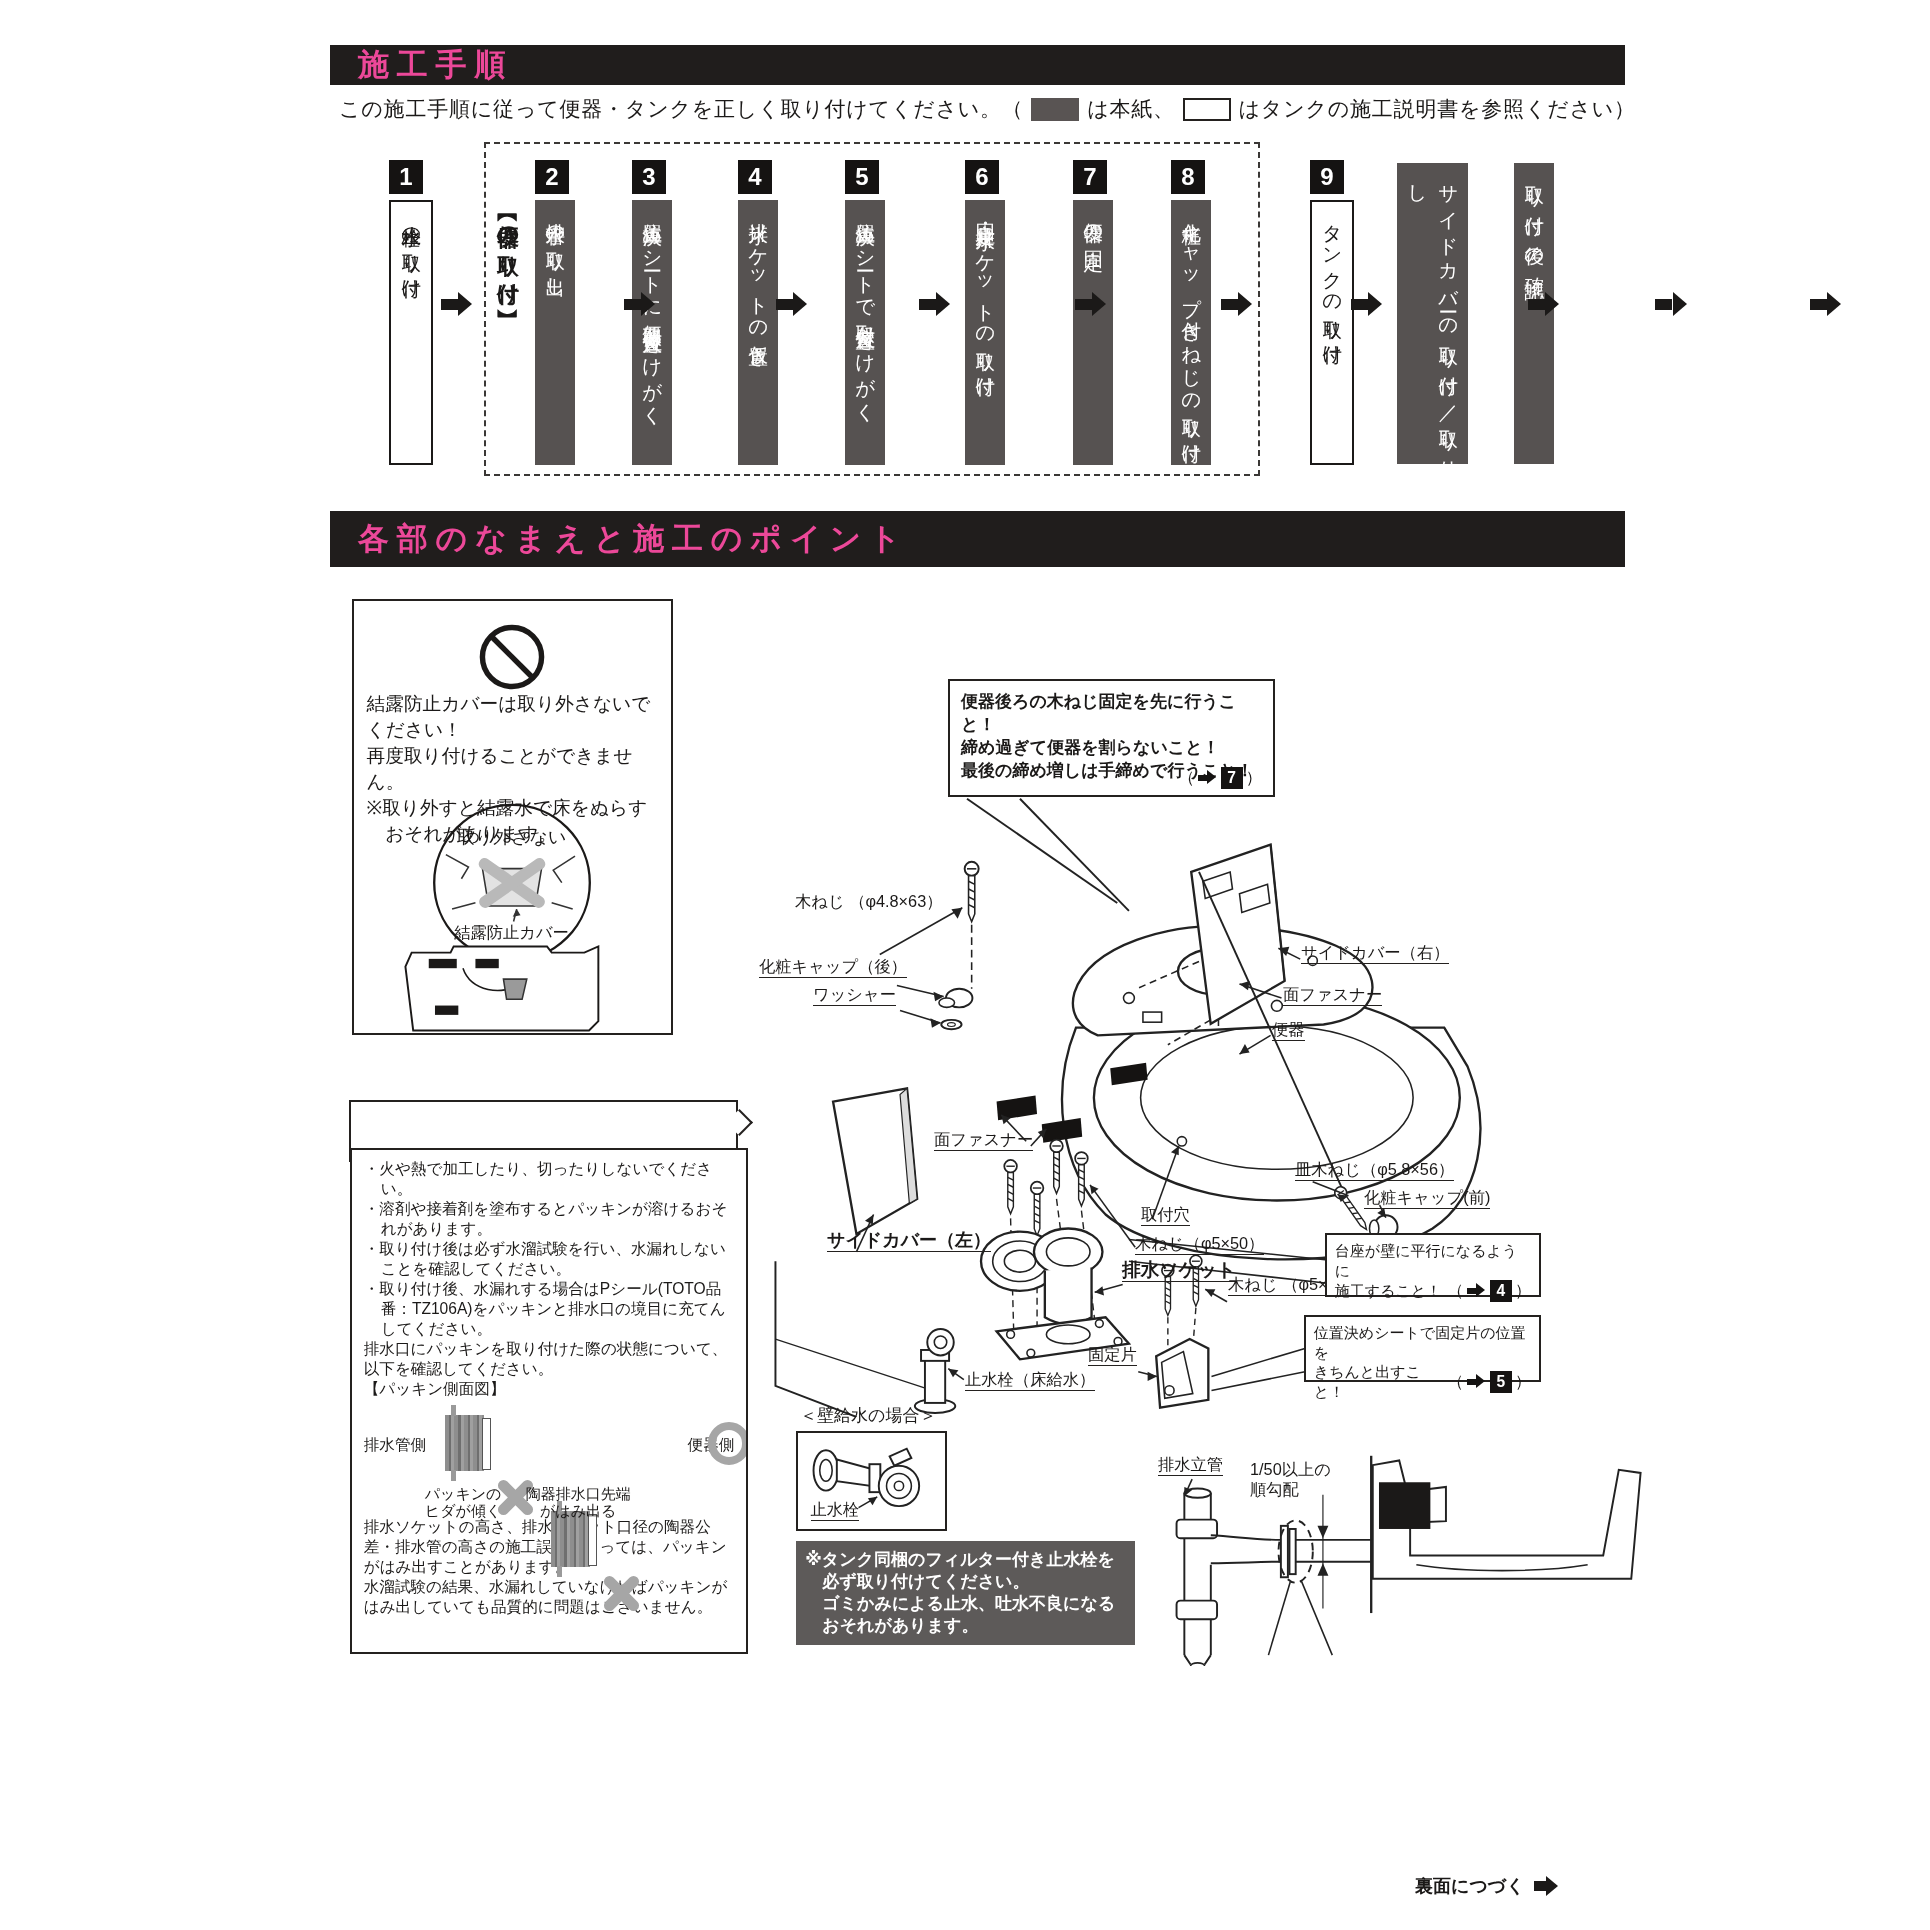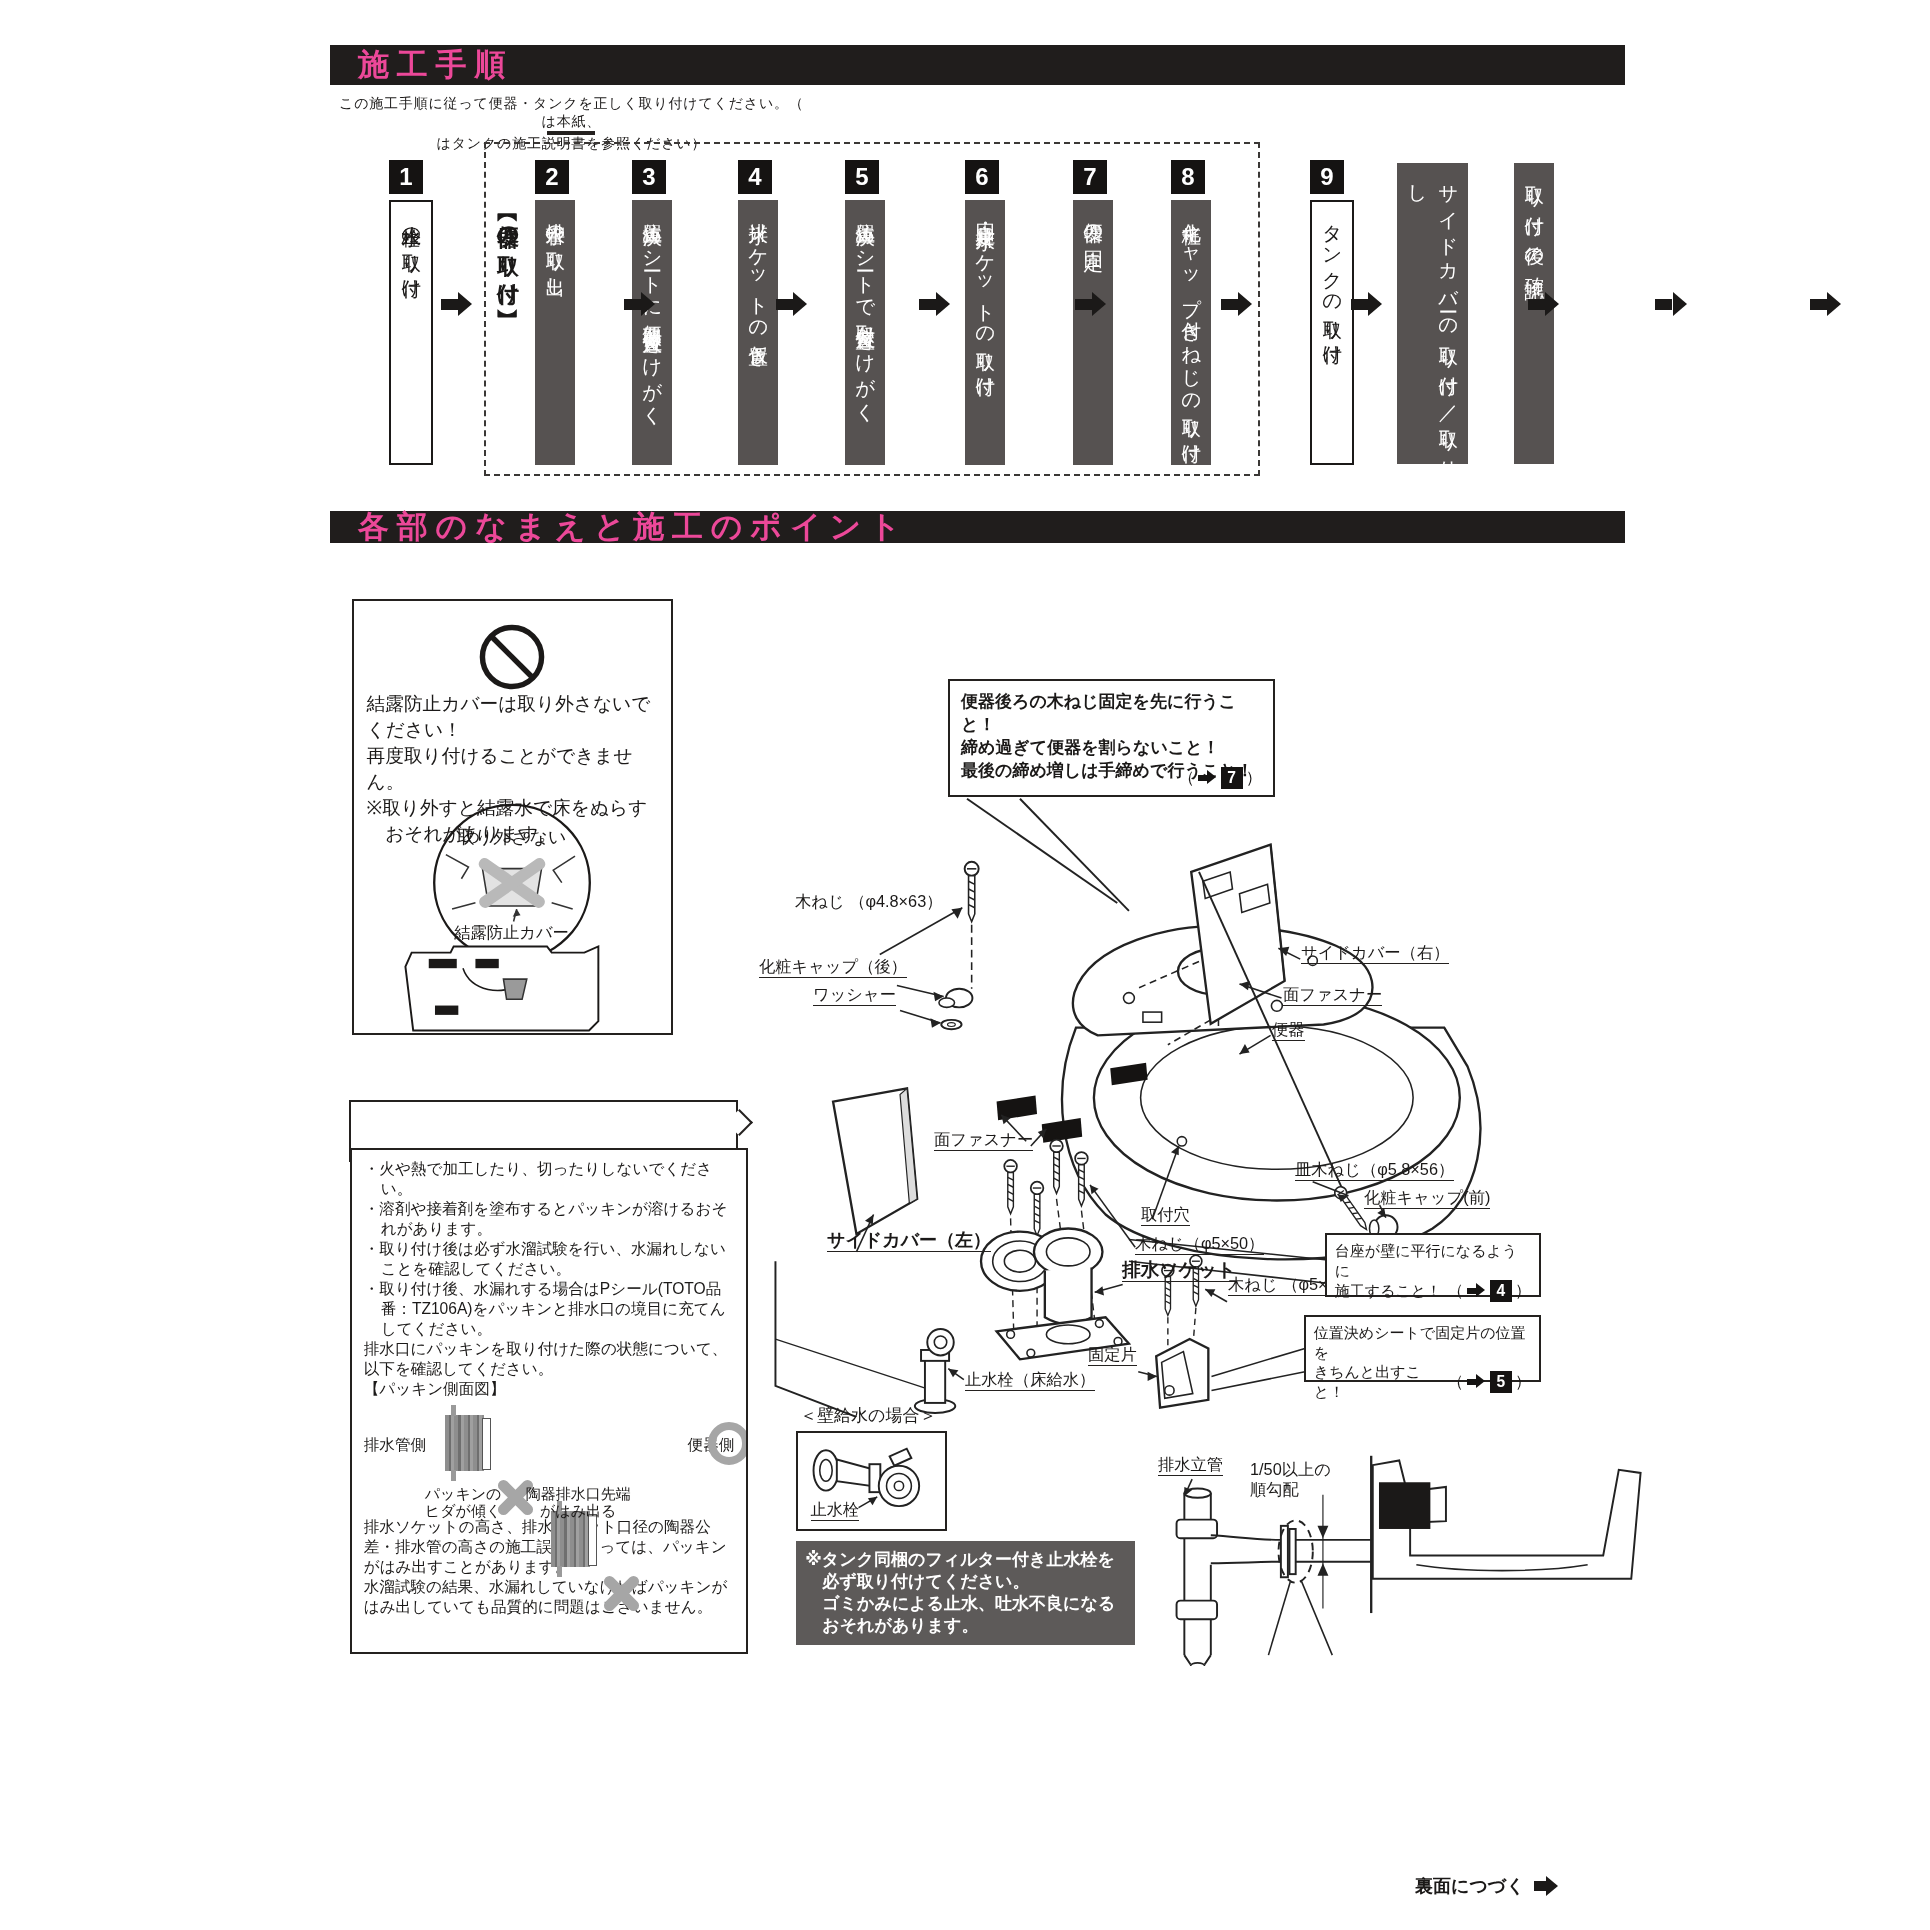--- a/index.html
+++ b/index.html
@@ -3,21 +3,21 @@
 <meta charset="utf-8">
 <style>
   html,body{margin:0;padding:0;background:#fff;}
   #canvas{position:relative;width:1931px;height:1931px;background:#fff;overflow:hidden;
           font-family:"Liberation Sans","DejaVu Sans",sans-serif;color:#1b1918;}
   .abs{position:absolute;}
   
   .hbar{background:#201d1c;color:#ec4899;display:flex;align-items:center;}
   .htxt{font-size:31px;font-weight:bold;letter-spacing:7.8px;padding-left:28px;}
   
-  .intro{display:inline-flex;align-items:center;font-size:14px;letter-spacing:0.8px;flex-direction:column;}
+  .intro{display:inline-flex;align-items:center;font-size:21px;letter-spacing:0.8px;}
   .swatch{display:inline-block;width:48px;height:23px;margin:0 7.8px;}
   .swatch.dark{background:#595453;}
   .swatch.white{background:#fff;border:2.3px solid #24211f;box-sizing:border-box;}
   
   .step{display:flex;flex-direction:column;align-items:flex-start;gap:6.2px;}
   .num{background:#151312;color:#fff;width:34px;height:34px;display:flex;align-items:center;
        justify-content:center;font-size:24px;font-weight:bold;}
   .vbar{writing-mode:vertical-rl;text-orientation:upright;font-size:19.5px;letter-spacing:1.6px;
         line-height:31px;padding:7.8px 4.7px 4.7px 4.7px;box-sizing:border-box;height:265px;}
   .vbar.dark{background:#565251;color:#fff;}
@@ -141,21 +141,21 @@
   <span class="abs flow-arr" style="left:699px;top:292px;"><i class="fb"></i><i class="fh"></i></span>
   <span class="abs flow-arr" style="left:805px;top:292px;"><i class="fb"></i><i class="fh"></i></span>
   <span class="abs flow-arr" style="left:923px;top:292px;"><i class="fb"></i><i class="fh"></i></span>
   <span class="abs flow-arr" style="left:1032px;top:292px;"><i class="fb"></i><i class="fh"></i></span>
   <span class="abs flow-arr" style="left:1124px;top:292px;"><i class="fb"></i><i class="fh"></i></span>
   <span class="abs flow-arr" style="left:1264px;top:292px;"><i class="fb"></i><i class="fh"></i></span>
   <span class="abs flow-arr" style="left:1354px;top:292px;"><i class="fb"></i><i class="fh"></i></span>
   <span class="abs flow-arr" style="left:1471px;top:292px;"><i class="fb"></i><i class="fh"></i></span>
 
   
-  <div class="abs hbar" style="left:330px;top:511px;width:1295px;height:32px;">
+  <div class="abs hbar" style="left:330px;top:511px;width:1295px;height:56px;">
     <span class="htxt">各部のなまえと施工のポイント</span>
   </div>
 
   
   <div class="abs box3" style="left:352px;top:599px;width:321px;height:436px;font-family:Liberation Serif, serif;">
     <svg width="316" height="431" viewBox="0 0 406 554">
 
       <circle cx="203" cy="72" r="38" fill="none" stroke="#1b1918" stroke-width="7"></circle>
       <line x1="176" y1="45" x2="230" y2="99" stroke="#1b1918" stroke-width="7"></line>
 

